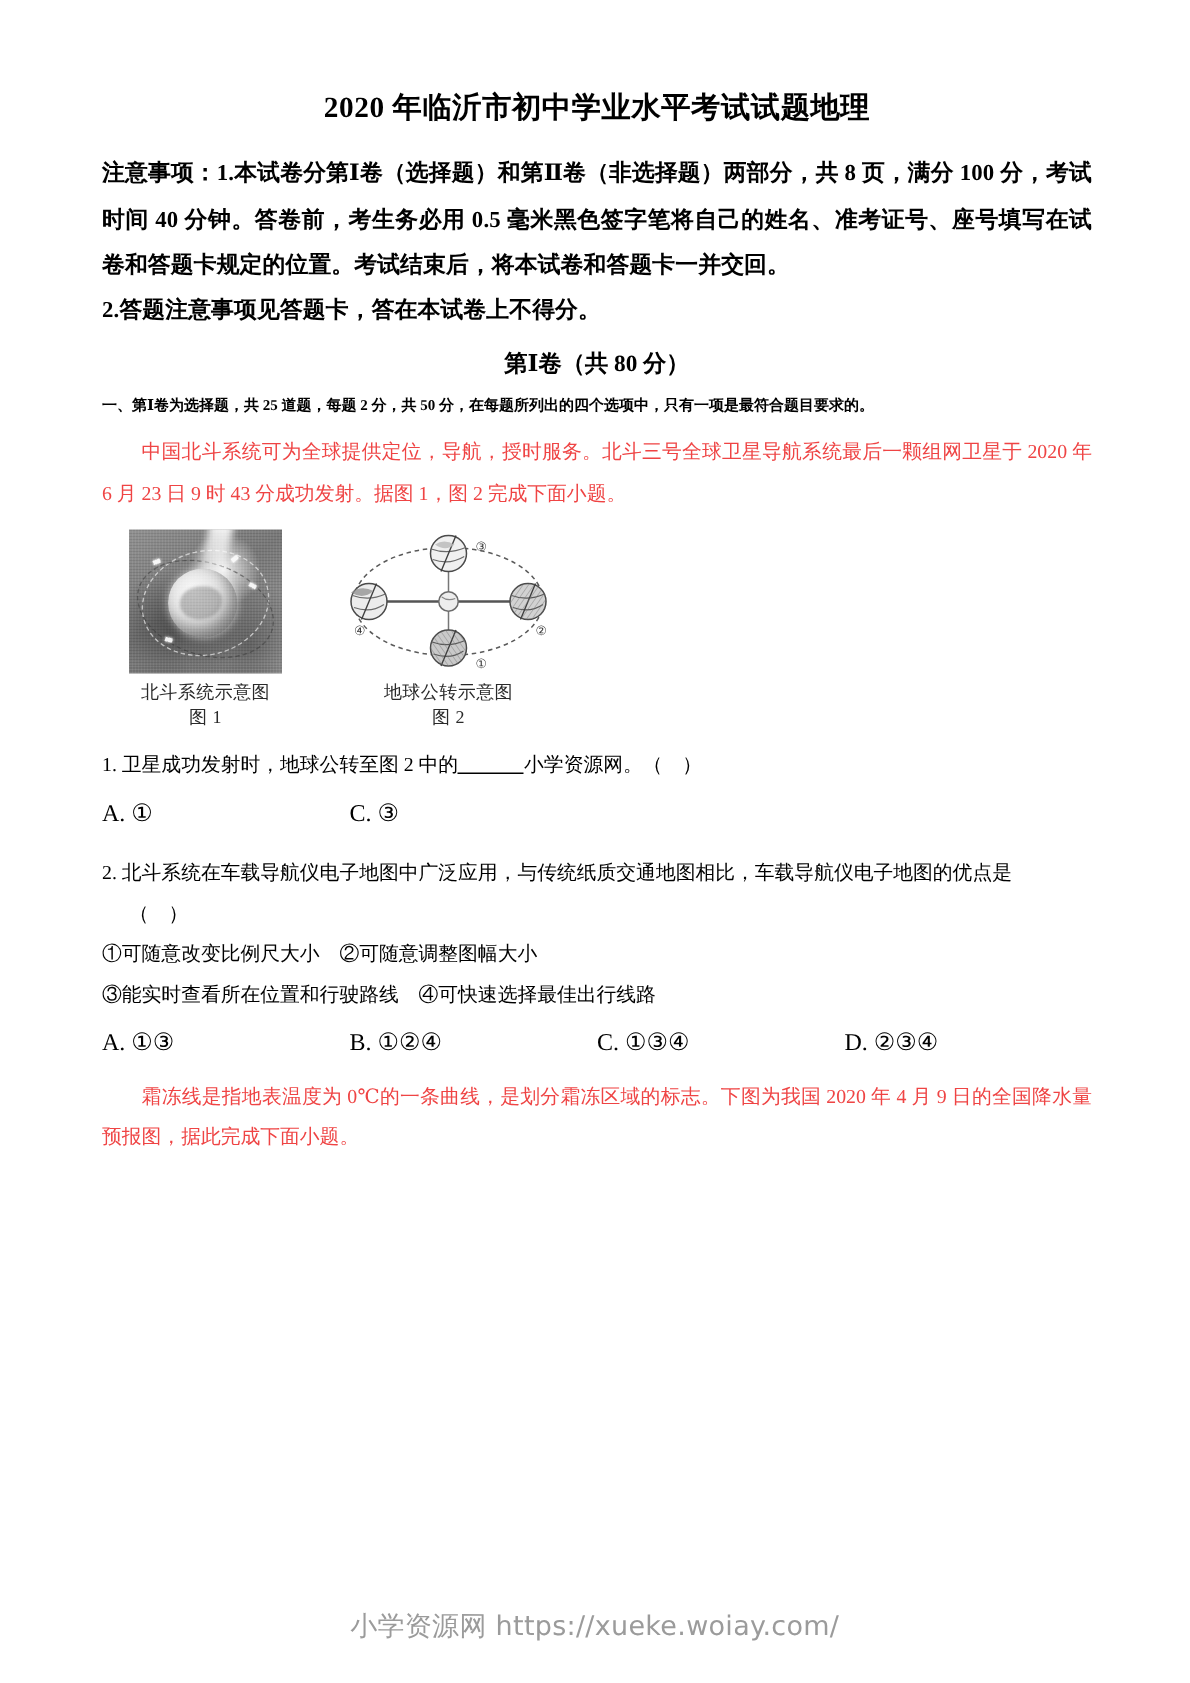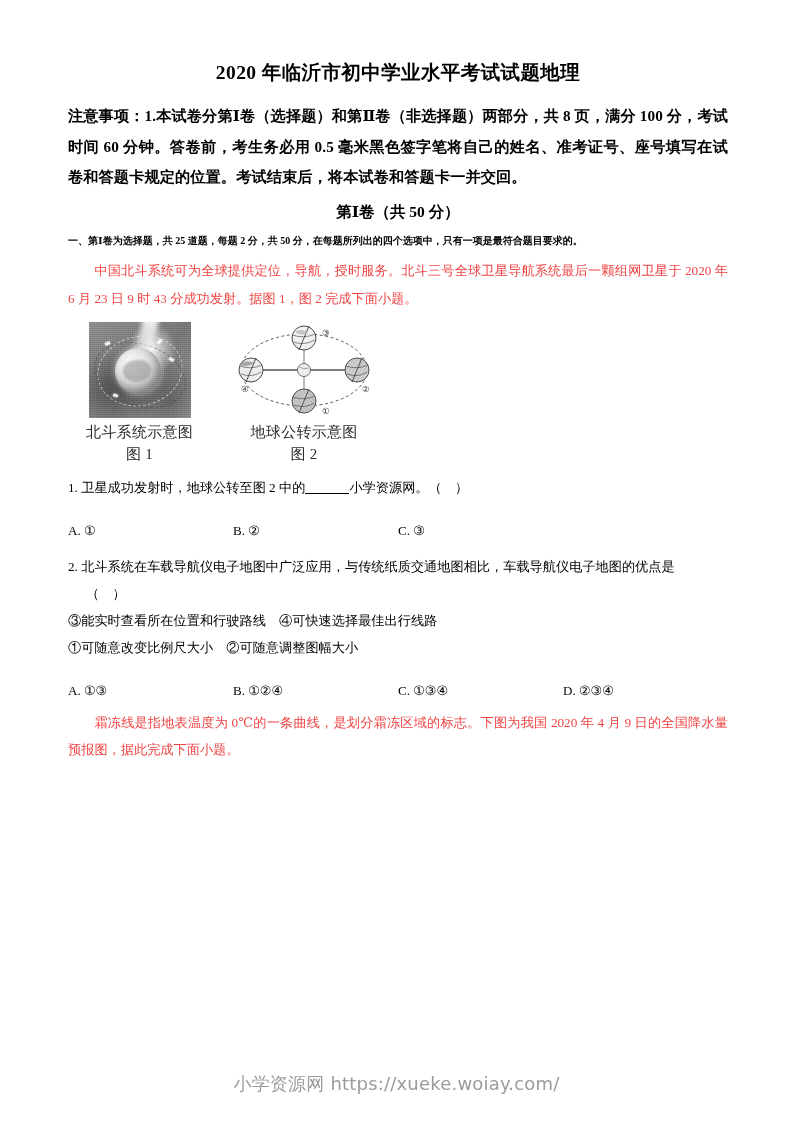--- a/index.html
+++ b/index.html
@@ -89,21 +89,21 @@
     display: flex;
     align-items: flex-start;
     gap: 36px;
   }
   .figure {
     display: flex;
     flex-direction: column;
     align-items: center;
   }
   .figcap {
-    font-size: 15px;
+    font-size: 12px;
     line-height: 1.45;
     text-align: center;
     margin-top: 4px;
     color: #2a2a2a;
     letter-spacing: 0.3px;
   }
   .figcap .cap-line { display: block; }
 
   
   .fig1-canvas {
@@ -188,23 +188,23 @@
   }
   .q-stem { margin: 0; }
   .blank-underline {
     display: inline-block;
     width: 44px;
     border-bottom: 1px solid #000;
     vertical-align: -2px;
   }
   .options-row {
     display: flex;
-    font-size: 13px;
+    font-size: 16px;
     line-height: 2.05;
-    margin-top: 17px;
+    margin-top: 4px;
   }
   .options-row .opt {
     width: 25%;
   }
   .sub-items {
     font-size: 13.2px;
     line-height: 2.05;
     margin: 0;
   }
   .sub-items .si { margin: 0; }
@@ -231,24 +231,25 @@
 </head>
 <body>
 
 <div class="page">
 
   <div class="content">
 
     <h1 class="doc-title">2020 年临沂市初中学业水平考试试题地理</h1>
 
     <div class="notice">
-      <p>注意事项：1.本试卷分第Ⅰ卷（选择题）和第Ⅱ卷（非选择题）两部分，共 8 页，满分 100 分，考试时间 60 分钟。答卷前，考生务必用 0.5 毫米黑色签字笔将自己的姓名、准考证号、座号填写在试卷和答题卡规定的位置。考试结束后，将本试卷和答题卡一并交回。</p>
+      <p>注意事项：1.本试卷分第Ⅰ卷（选择题）和第Ⅱ卷（非选择题）两部分，共 8 页，满分 100 分，考试时间 40 分钟。答卷前，考生务必用 0.5 毫米黑色签字笔将自己的姓名、准考证号、座号填写在试卷和答题卡规定的位置。考试结束后，将本试卷和答题卡一并交回。</p>
+      <p>2.答题注意事项见答题卡，答在本试卷上不得分。</p>
     </div>
 
-    <div class="section-head">第Ⅰ卷（共 50 分）</div>
+    <div class="section-head">第Ⅰ卷（共 80 分）</div>
 
     <div class="instruction">一、第Ⅰ卷为选择题，共 25 道题，每题 2 分，共 50 分，在每题所列出的四个选项中，只有一项是最符合题目要求的。</div>
 
     <div class="passage">中国北斗系统可为全球提供定位，导航，授时服务。北斗三号全球卫星导航系统最后一颗组网卫星于 2020 年 6 月 23 日 9 时 43 分成功发射。据图 1，图 2 完成下面小题。</div>
 
     <div class="figures">
 
       <div class="figure">
         <div class="fig1-canvas">
           <div class="orbit-ring"></div>
@@ -333,31 +334,30 @@
           <span class="cap-line">图 2</span>
         </div>
       </div>
 
     </div>
 
     <div class="question">
       <p class="q-stem"><span>1.</span>&nbsp;<span>卫星成功发射时，地球公转至图 2 中的</span><span class="blank-underline"></span><span>小学资源网。（　）</span></p>
       <div class="options-row">
         <div class="opt">A. ①</div>
-        <div class="opt">B. ②</div>
         <div class="opt">C. ③</div>
       </div>
     </div>
 
     <div class="question">
       <p class="q-stem"><span>2.</span>&nbsp;<span>北斗系统在车载导航仪电子地图中广泛应用，与传统纸质交通地图相比，车载导航仪电子地图的优点是</span></p>
       <p class="paren-line">（　）</p>
       <div class="sub-items">
+        <p class="si">①可随意改变比例尺大小　②可随意调整图幅大小</p>
         <p class="si">③能实时查看所在位置和行驶路线　④可快速选择最佳出行线路</p>
-        <p class="si">①可随意改变比例尺大小　②可随意调整图幅大小</p>
       </div>
       <div class="options-row">
         <div class="opt">A. ①③</div>
         <div class="opt">B. ①②④</div>
         <div class="opt">C. ①③④</div>
         <div class="opt">D. ②③④</div>
       </div>
     </div>
 
     <div class="passage">霜冻线是指地表温度为 0℃的一条曲线，是划分霜冻区域的标志。下图为我国 2020 年 4 月 9 日的全国降水量预报图，据此完成下面小题。</div>

